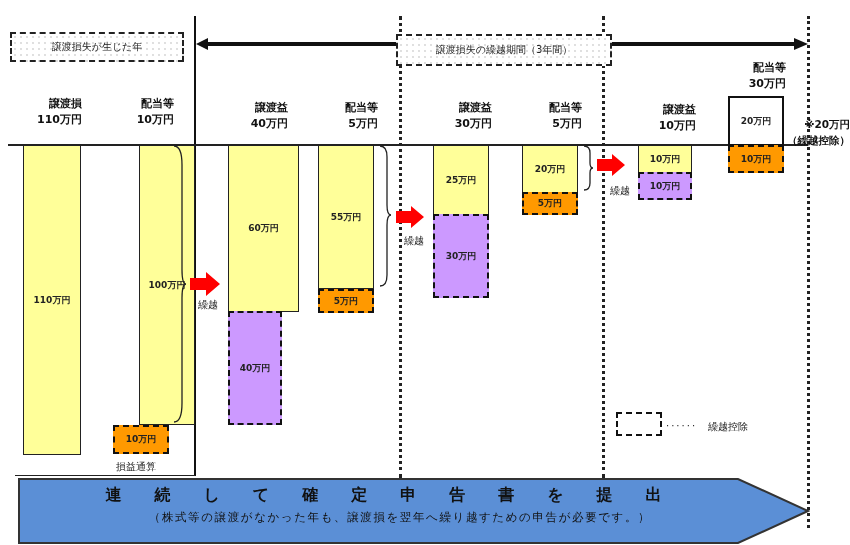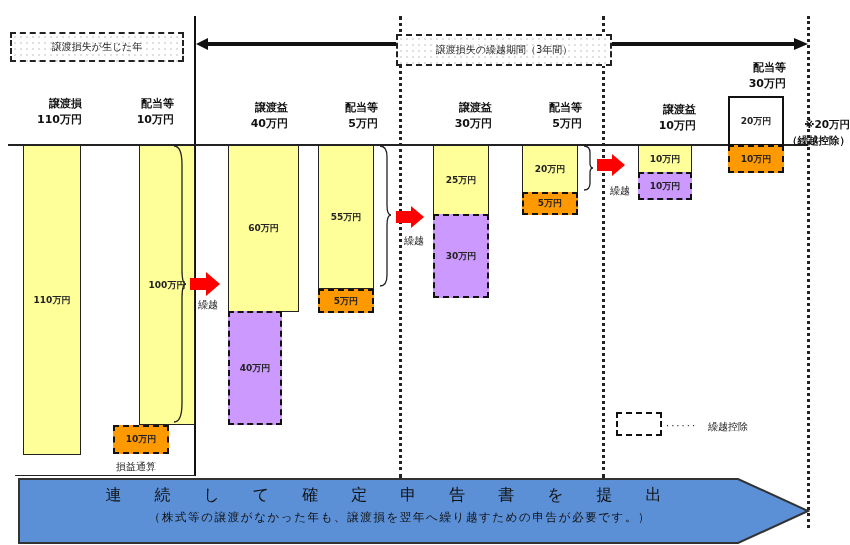--- a/index.html
+++ b/index.html
@@ -15,21 +15,21 @@
   .bar { position:absolute; box-sizing:border-box; display:flex; align-items:center; justify-content:center; font-size:9px; color:#222;font-weight:bold; }
   .yellow { background:#ffff99; border:1.5px solid #222; }
   .orange { background:#ff9900; border:2.5px dashed #111; }
   .purple { background:#cc99ff; border:2.5px dashed #111; }
   .white { background:#fff; border:2.5px solid #111; }
   .brace { position:absolute; }
   .redarrow { position:absolute; }
   .small { position:absolute; font-size:10px; color:#222; }
   .legend-box { position:absolute; border:2.5px dashed #111; width:46px; height:24px; box-sizing:border-box; }
   .banner { position:absolute; left:18px; top:478px; width:792px; height:66px; }
-  .banner-text1 { position:absolute; left:60px; top:485px; width:680px; text-align:center; font-size:16px; letter-spacing:33px; color:#111; }
+  .banner-text1 { position:absolute; left:60px; top:485px; width:680px; text-align:center; font-size:16px; letter-spacing:33px; color:#111;font-weight:bold; }
   .banner-text2 { position:absolute; left:40px; top:510px; width:720px; text-align:center; font-size:11.5px; letter-spacing:1.6px; color:#111; }
 </style>
 </head>
 <body>
 
 <div class="vline-solid" style="left:194px; top:16px; height:460px;"></div>
 <div class="vline-dot" style="left:399px; top:16px; height:462px;"></div>
 <div class="vline-dot" style="left:602px; top:16px; height:462px;"></div>
 <div class="vline-dot" style="left:807px; top:16px; height:512px;"></div>
 

